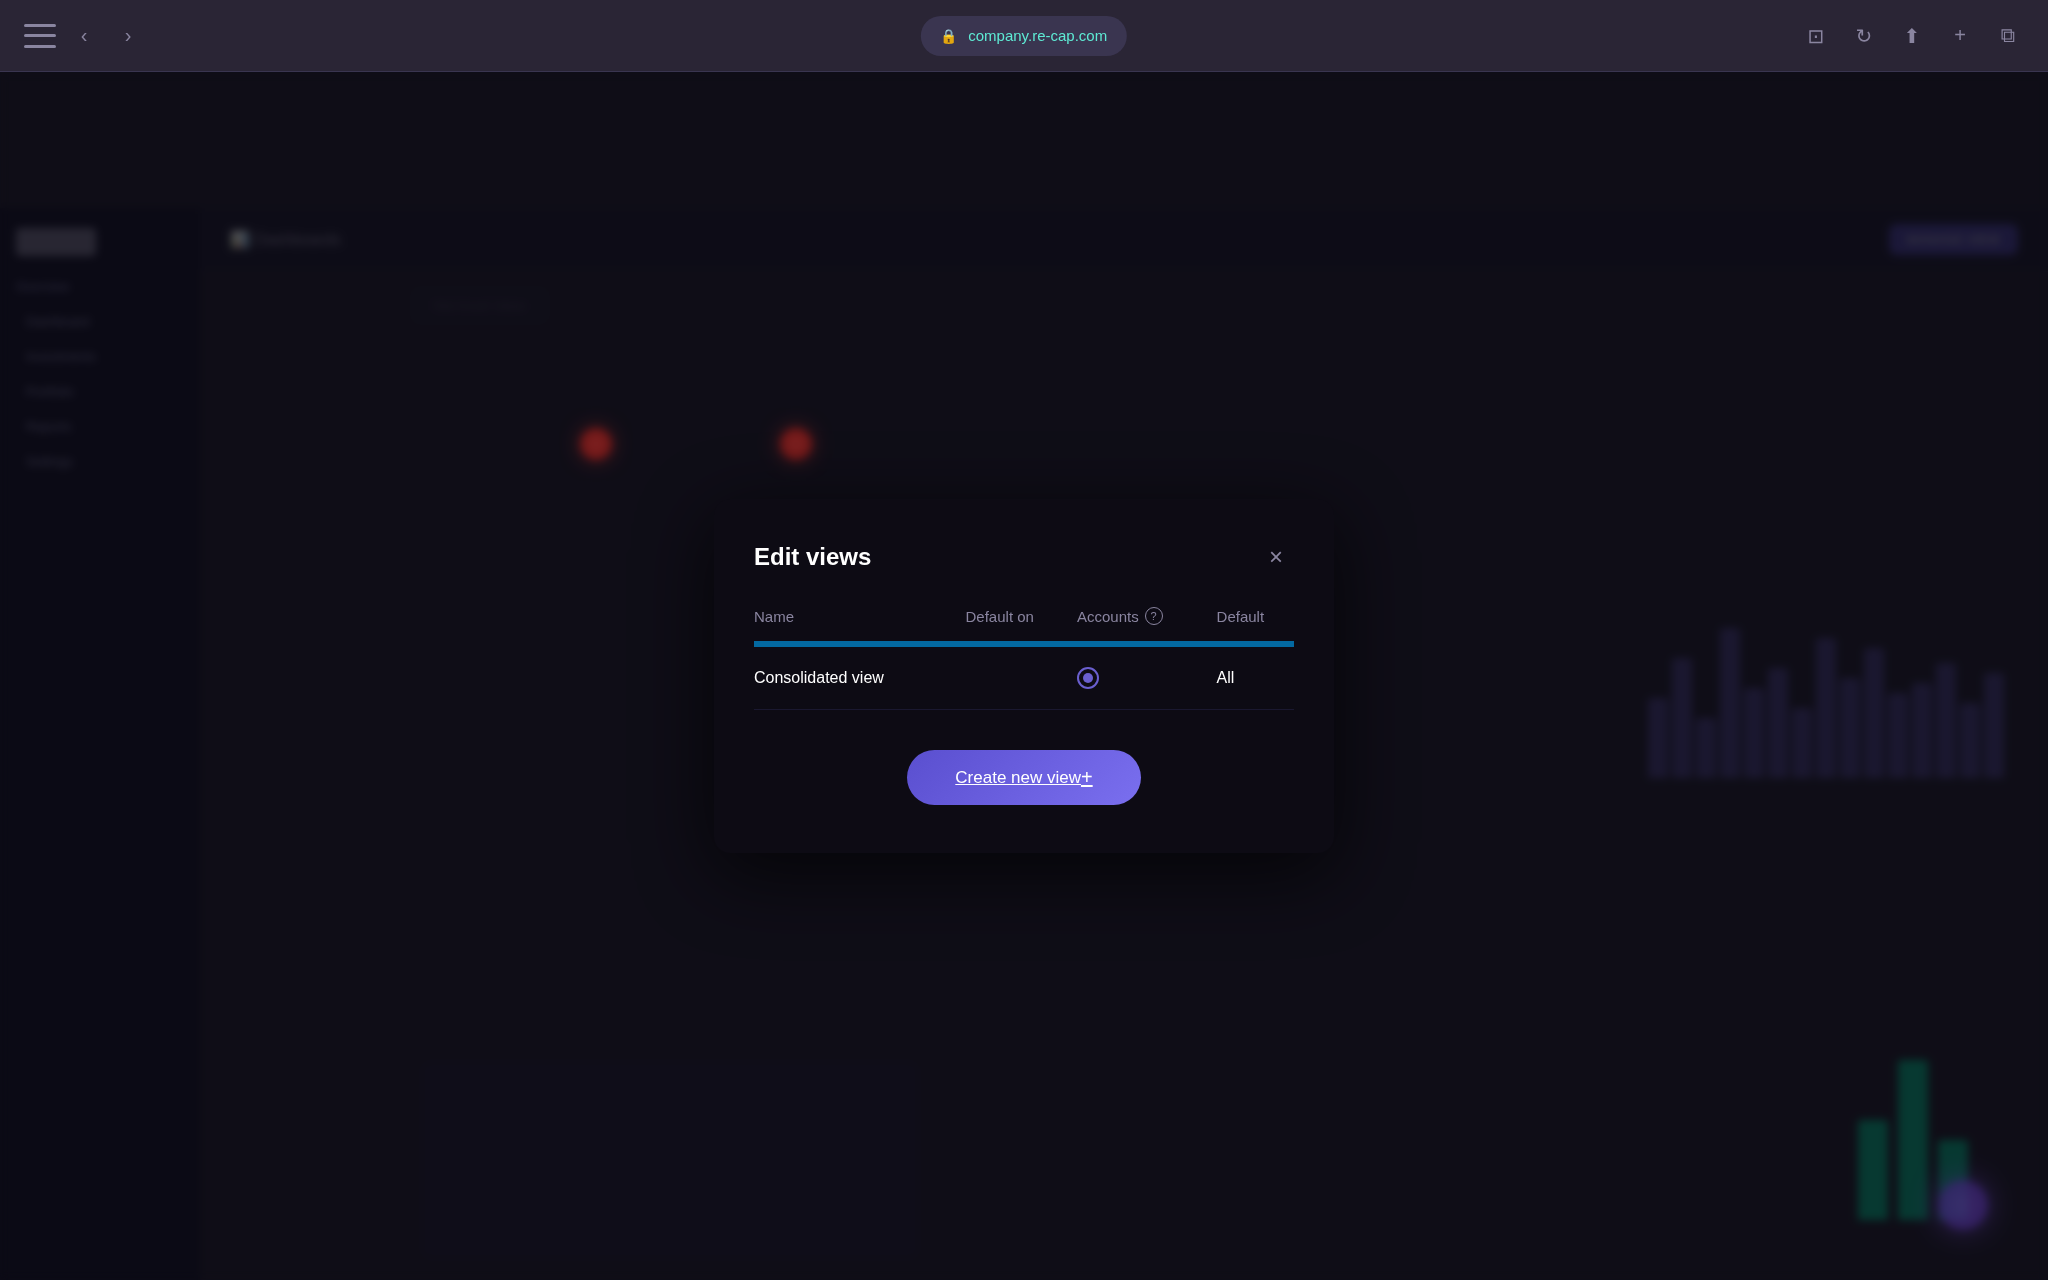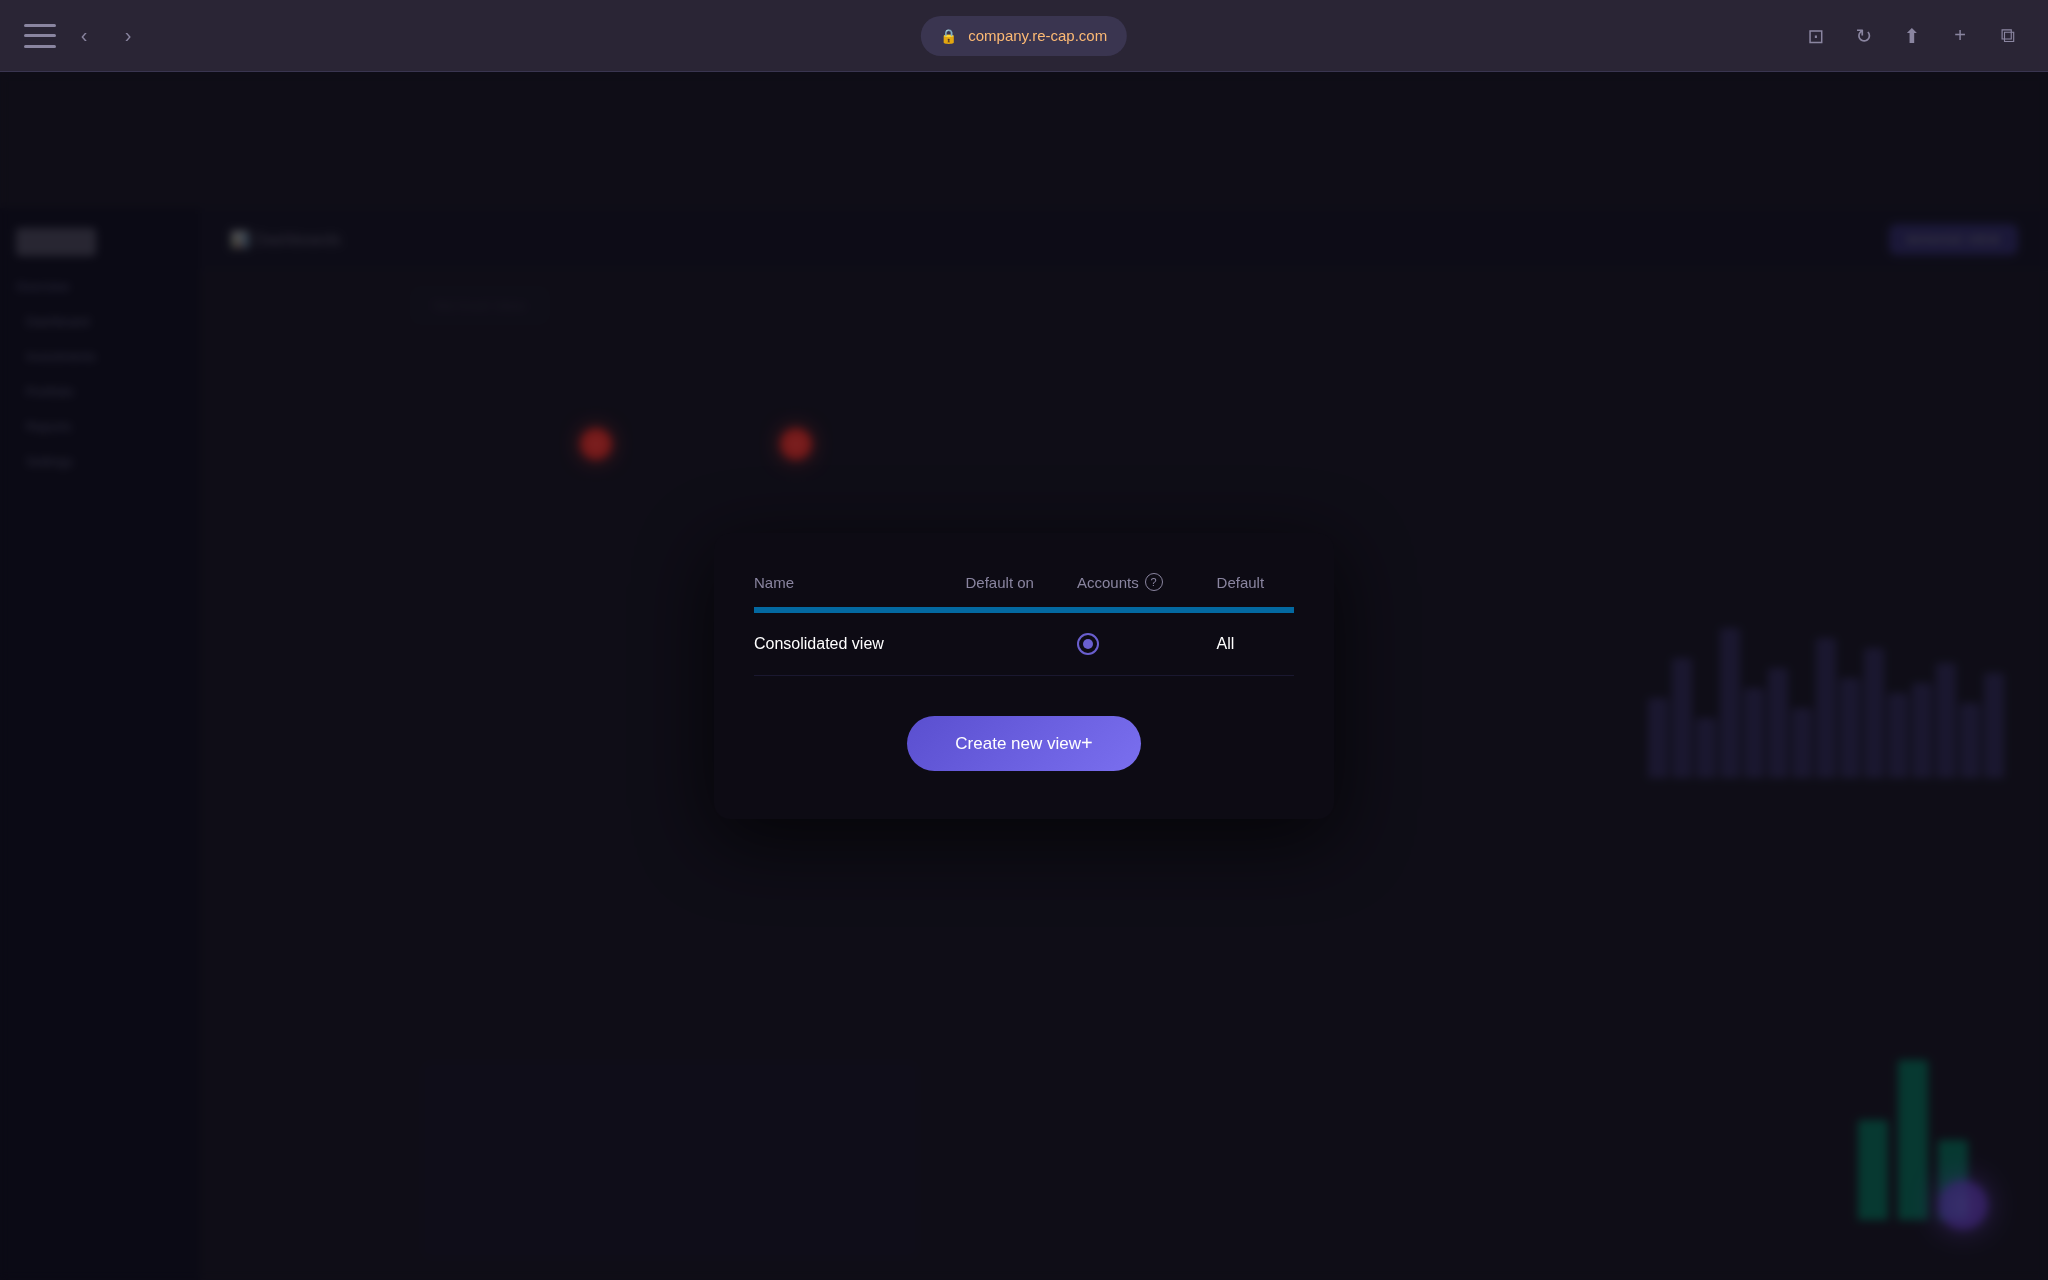--- a/index.html
+++ b/index.html
@@ -77,21 +77,21 @@
       left: 50%;
       transform: translateX(-50%);
     }
 
     .lock-icon {
       color: #8a85a0;
       font-size: 14px;
     }
 
     .url-text {
-      color: #fdba74;
+      color: #5eead4;
       font-size: 15px;
       text-align: center;
     }
 
     .browser-actions {
       display: flex;
       align-items: center;
       gap: 16px;
       margin-left: auto;
     }
@@ -370,20 +370,21 @@
       color: white;
       border: none;
       border-radius: 30px;
       padding: 16px 48px;
       font-size: 17px;
       font-weight: 500;
       cursor: pointer;
       display: flex;
       align-items: center;
       min-width: 220px;
+      text-decoration: underline;
     }
 
     .plus-icon {
       font-size: 20px;
       font-weight: 300;
     }
 
     
     .blur-overlay {
       position: absolute;
@@ -494,20 +495,24 @@
 
     <div class="bottom-widget"></div>
   </div>
 </div>
 
 <div class="blur-overlay"></div>
 
 <div class="modal-overlay">
   <div class="modal">
 
+    <div class="modal-header">
+      <h2 class="modal-title">Edit views</h2>
+      <button class="close-btn">×</button>
+    </div>
 
     <table class="modal-table">
       <thead>
         <tr>
           <th>
             <span>Name</span>
           </th>
           <th>
             <span>Default on</span>
           </th>

